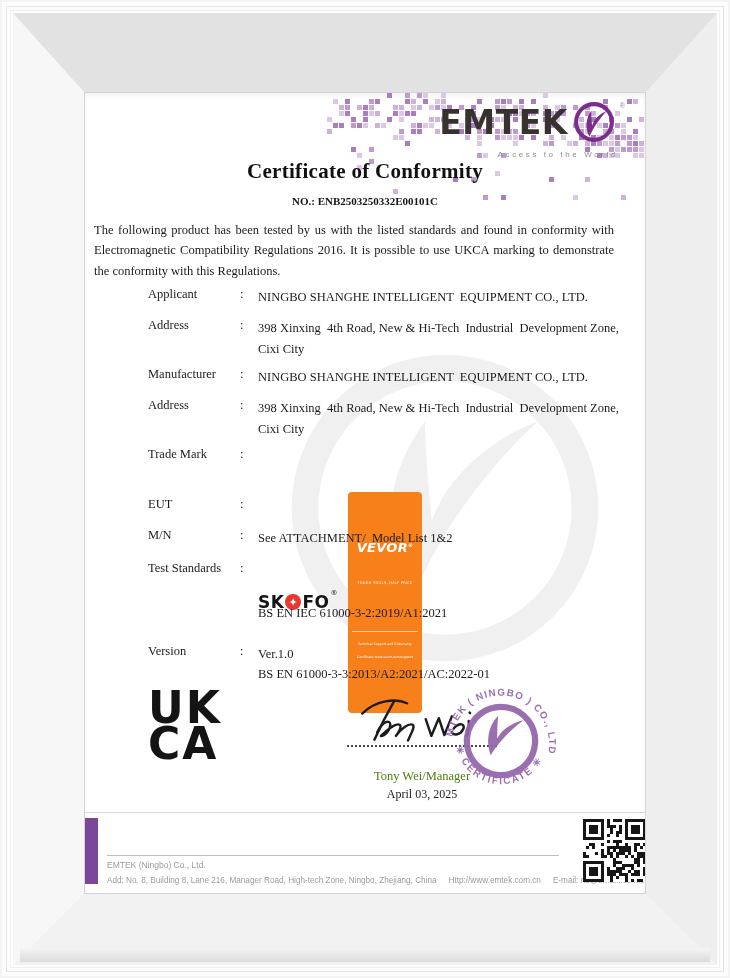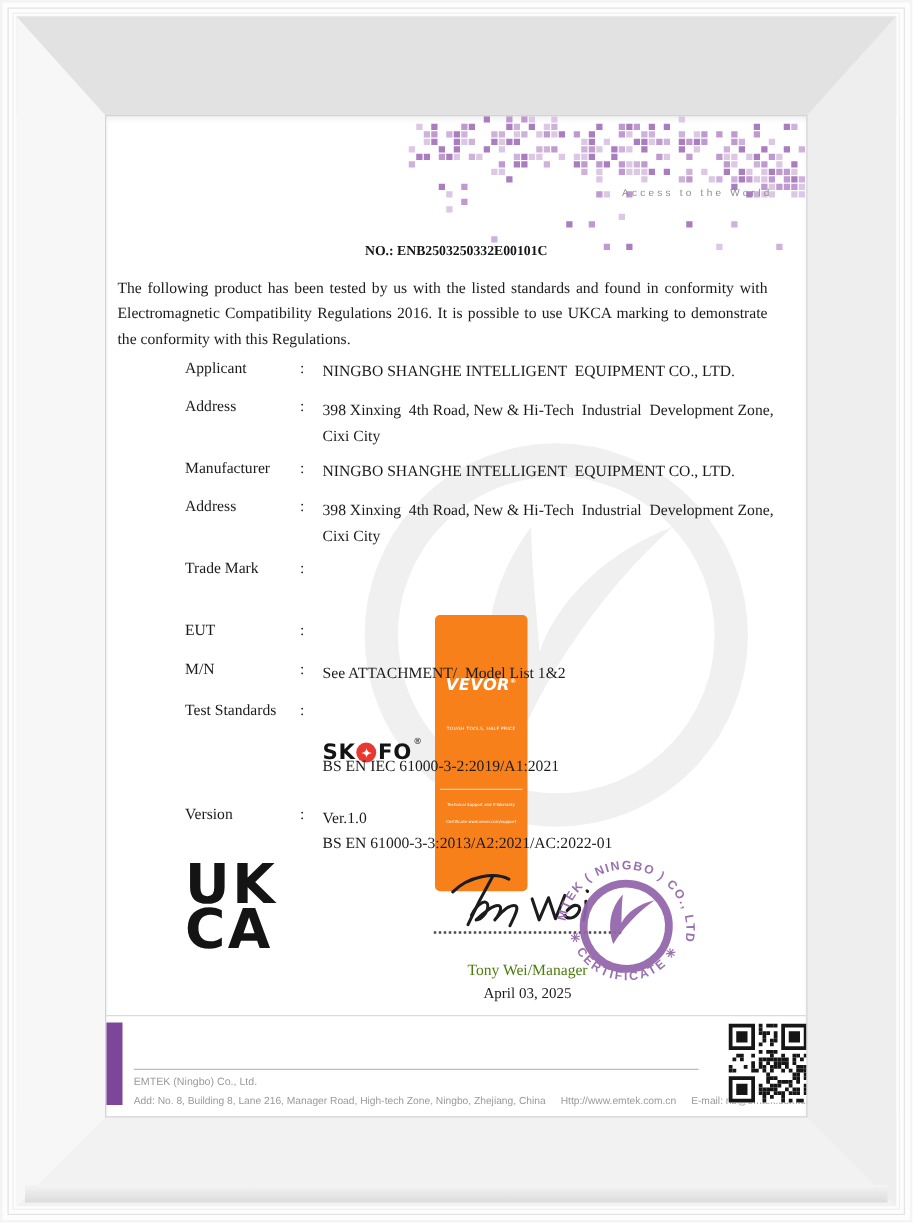--- a/index.html
+++ b/index.html
@@ -303,22 +303,31 @@
       <i style="left: 144px; top: 84px; background: rgb(191, 153, 207);"></i>
       <i style="left: 222px; top: 84px; background: rgb(170, 124, 192);"></i>
       <i style="left: 258px; top: 84px; background: rgb(207, 178, 219);"></i>
       <i style="left: 66px; top: 96px; background: rgb(207, 178, 219);"></i>
       <i style="left: 156px; top: 102px; background: rgb(191, 153, 207);"></i>
       <i style="left: 174px; top: 102px; background: rgb(170, 124, 192);"></i>
       <i style="left: 246px; top: 102px; background: rgb(220, 200, 229);"></i>
       <i style="left: 294px; top: 102px; background: rgb(207, 178, 219);"></i>
     </div>
 
+  <div class="logo">
+    <span class="logo-word">EMTEK</span>
+    <svg width="44" height="44" viewBox="0 0 48 48">
+      <circle cx="24" cy="24" r="19.5" fill="none" stroke="#7b2d8b" stroke-width="4.5"></circle>
+      <path fill="#7b2d8b" d="M21 12 C15 20 14 31 19 40 C23 31 30 20 38 12 C30 15 24 21 22 28 C21 22 21 16 21 12 Z"></path>
+    </svg>
+    <span class="logo-reg">®</span>
+  </div>
   <div class="tagline">Access to the World</div>
 
+  <div class="title">Certificate of Conformity</div>
   <div class="cert-no">NO.: ENB2503250332E00101C</div>
 
   <div class="intro">The following product has been tested by us with the listed standards and found in conformity with Electromagnetic Compatibility Regulations 2016. It is possible to use UKCA marking to demonstrate the conformity with this Regulations.</div>
 
   <div class="field f-applicant">
     <span class="lbl">Applicant</span>
     <span class="col">:</span>
     <span class="val">NINGBO SHANGHE INTELLIGENT  EQUIPMENT CO., LTD.</span>
   </div>
   <div class="field f-address1">

